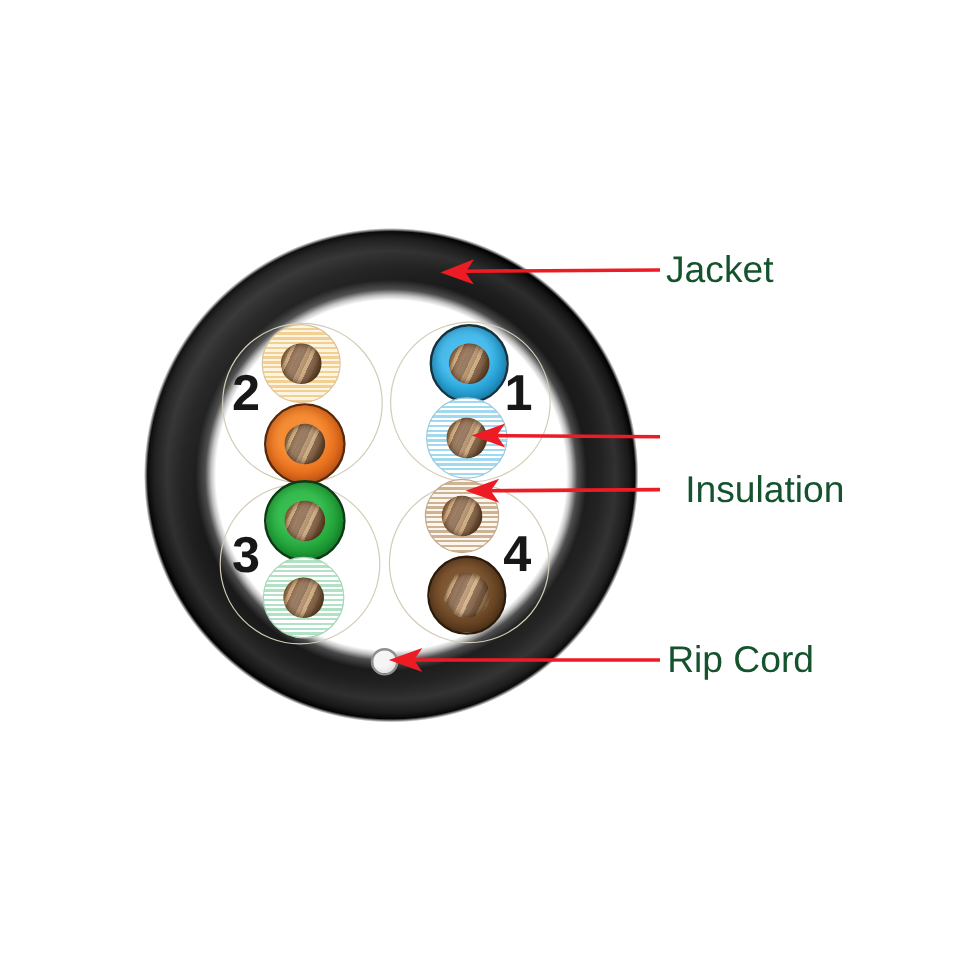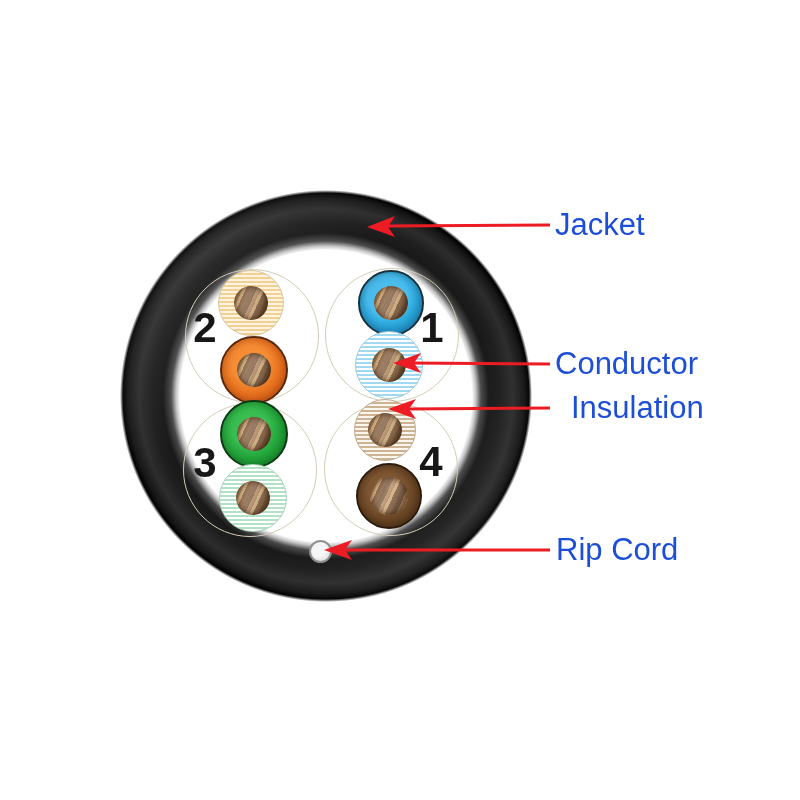--- a/index.html
+++ b/index.html
@@ -96,21 +96,21 @@
     left:309px;top:540px;width:19px;height:19px;border-radius:50%;
     background:radial-gradient(circle at 40% 35%, #f5f5f5 0 45%, #e2e2e2 75%, #cfcfcf 100%);
     border:2px solid #8f8f8f;z-index:4;
   }
 
   
   svg.arrows{left:0;top:0;z-index:5;pointer-events:none;}
 
   
   .callout{
-    z-index:6;font-size:31px;color:#1d4ed8;white-space:nowrap;line-height:32px;
+    z-index:6;font-size:31px;color:#14532d;white-space:nowrap;line-height:32px;
   }
 </style>
 </head>
 <body>
 
 <div class="stage">
 
   <div class="abs jacket"></div>
 
   <div class="abs pair-outline" style="left:185px;top:269px;"></div>
@@ -164,17 +164,16 @@
 
       <line x1="407" y1="409" x2="550" y2="408"></line>
       <path d="M388,409 L416,399 L409,409 L416,419 Z" stroke="none"></path>
 
       <line x1="343" y1="550" x2="550" y2="550"></line>
       <path d="M324,550 L352,540 L345,550 L352,560 Z" stroke="none"></path>
     </g>
   </svg>
 
   <div class="abs callout" style="left:555px;top:209px;">Jacket</div>
-  <div class="abs callout" style="left:555px;top:348px;">Conductor</div>
   <div class="abs callout" style="left:555px;top:392px;margin-left:16px;">Insulation</div>
   <div class="abs callout" style="left:556px;top:534px;">Rip Cord</div>
 
 </div>
 
 </body></html>

